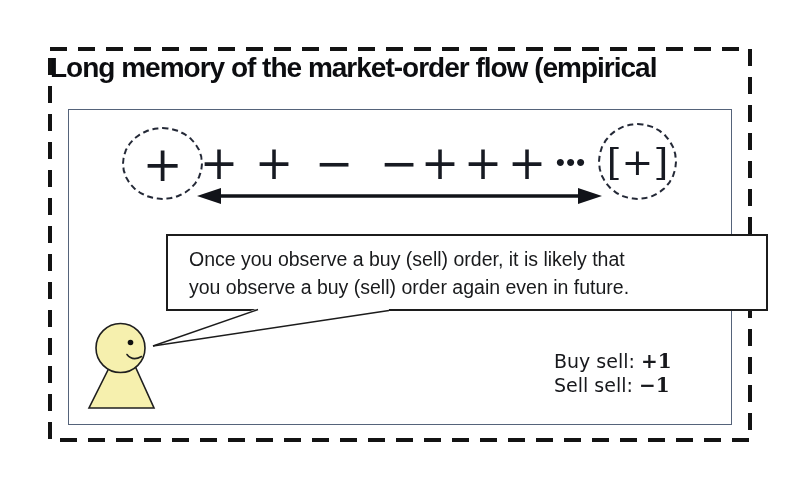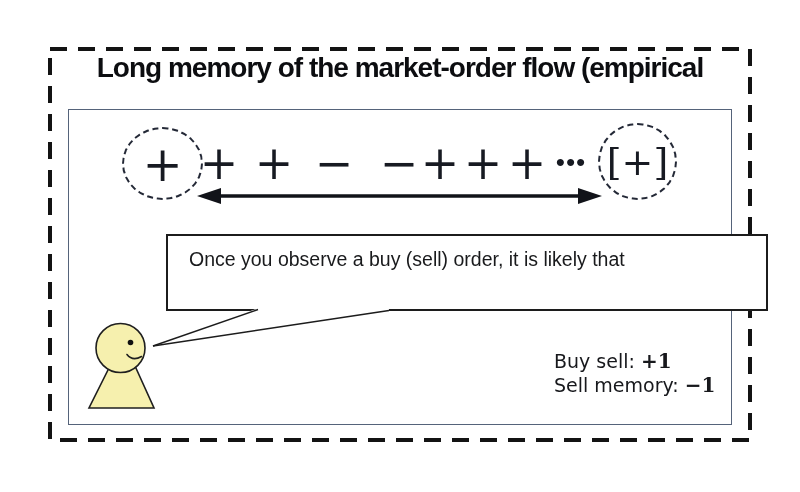--- a/index.html
+++ b/index.html
@@ -2,21 +2,21 @@
 <html><head>
 <meta charset="utf-8">
 <style>
   html,body{margin:0;padding:0;background:#ffffff;}
   .stage{
     position:relative;width:800px;height:492px;background:#ffffff;overflow:hidden;
     font-family:"Liberation Sans",sans-serif;color:#15161c;
   }
   .outer-frame{position:absolute;left:0;top:0;width:800px;height:492px;}
   .title{
-    position:absolute;left:50px;top:54px;width:700px;text-align:center;
+    position:absolute;left:50px;top:54px;width:700px;text-align:left;
     font-weight:bold;font-size:28px;line-height:27px;letter-spacing:-1px;color:#0c0d10;
   }
   .panel{
     position:absolute;left:68px;top:109px;width:664px;height:316px;
     border:1.5px solid #55637a;background:#ffffff;box-sizing:border-box;
   }
   .seq{position:absolute;left:0;top:0;width:664px;height:110px;}
   .sym{
     position:absolute;top:53px;transform:translate(-50%,-50%);
     font-family:"DejaVu Serif",serif;font-size:46px;line-height:1;color:#171a22;white-space:nowrap;
@@ -69,20 +69,21 @@
       <span class="sym" style="left:414px">+</span>
       <span class="sym" style="left:458px">+</span>
       <span class="sym dots" style="left:500px">···</span>
       <span class="circ circ-last">
         <span class="sym">[+]</span>
       </span>
     </div>
 
     <div class="bubble">
       <div class="bubble-line">Once you observe a buy (sell) order, it is likely that</div>
+      <div class="bubble-line">you observe a buy (sell) order again even in future.</div>
     </div>
 
     <svg class="art" viewBox="0 0 664 316" aria-hidden="true">
 
       <g>
         <line x1="140" y1="86" x2="521" y2="86" stroke="#111319" stroke-width="3.4"></line>
         <polygon points="128,86 152,78 152,94" fill="#111319"></polygon>
         <polygon points="533,86 509,78 509,94" fill="#111319"></polygon>
       </g>
 
@@ -100,19 +101,19 @@
         <path d="M58,244.5 Q63.5,251.5 72.5,246.5" fill="none" stroke="#1f1f1f" stroke-width="1.6" stroke-linecap="round"></path>
       </g>
     </svg>
 
     <div class="legend">
       <div class="legend-row">
         <span>Buy sell:</span>
         <span class="legend-value">+1</span>
       </div>
       <div class="legend-row">
-        <span>Sell memory:</span>
+        <span>Sell sell:</span>
         <span class="legend-value">−1</span>
       </div>
     </div>
 
   </div>
 </div>
 
 </body></html>

